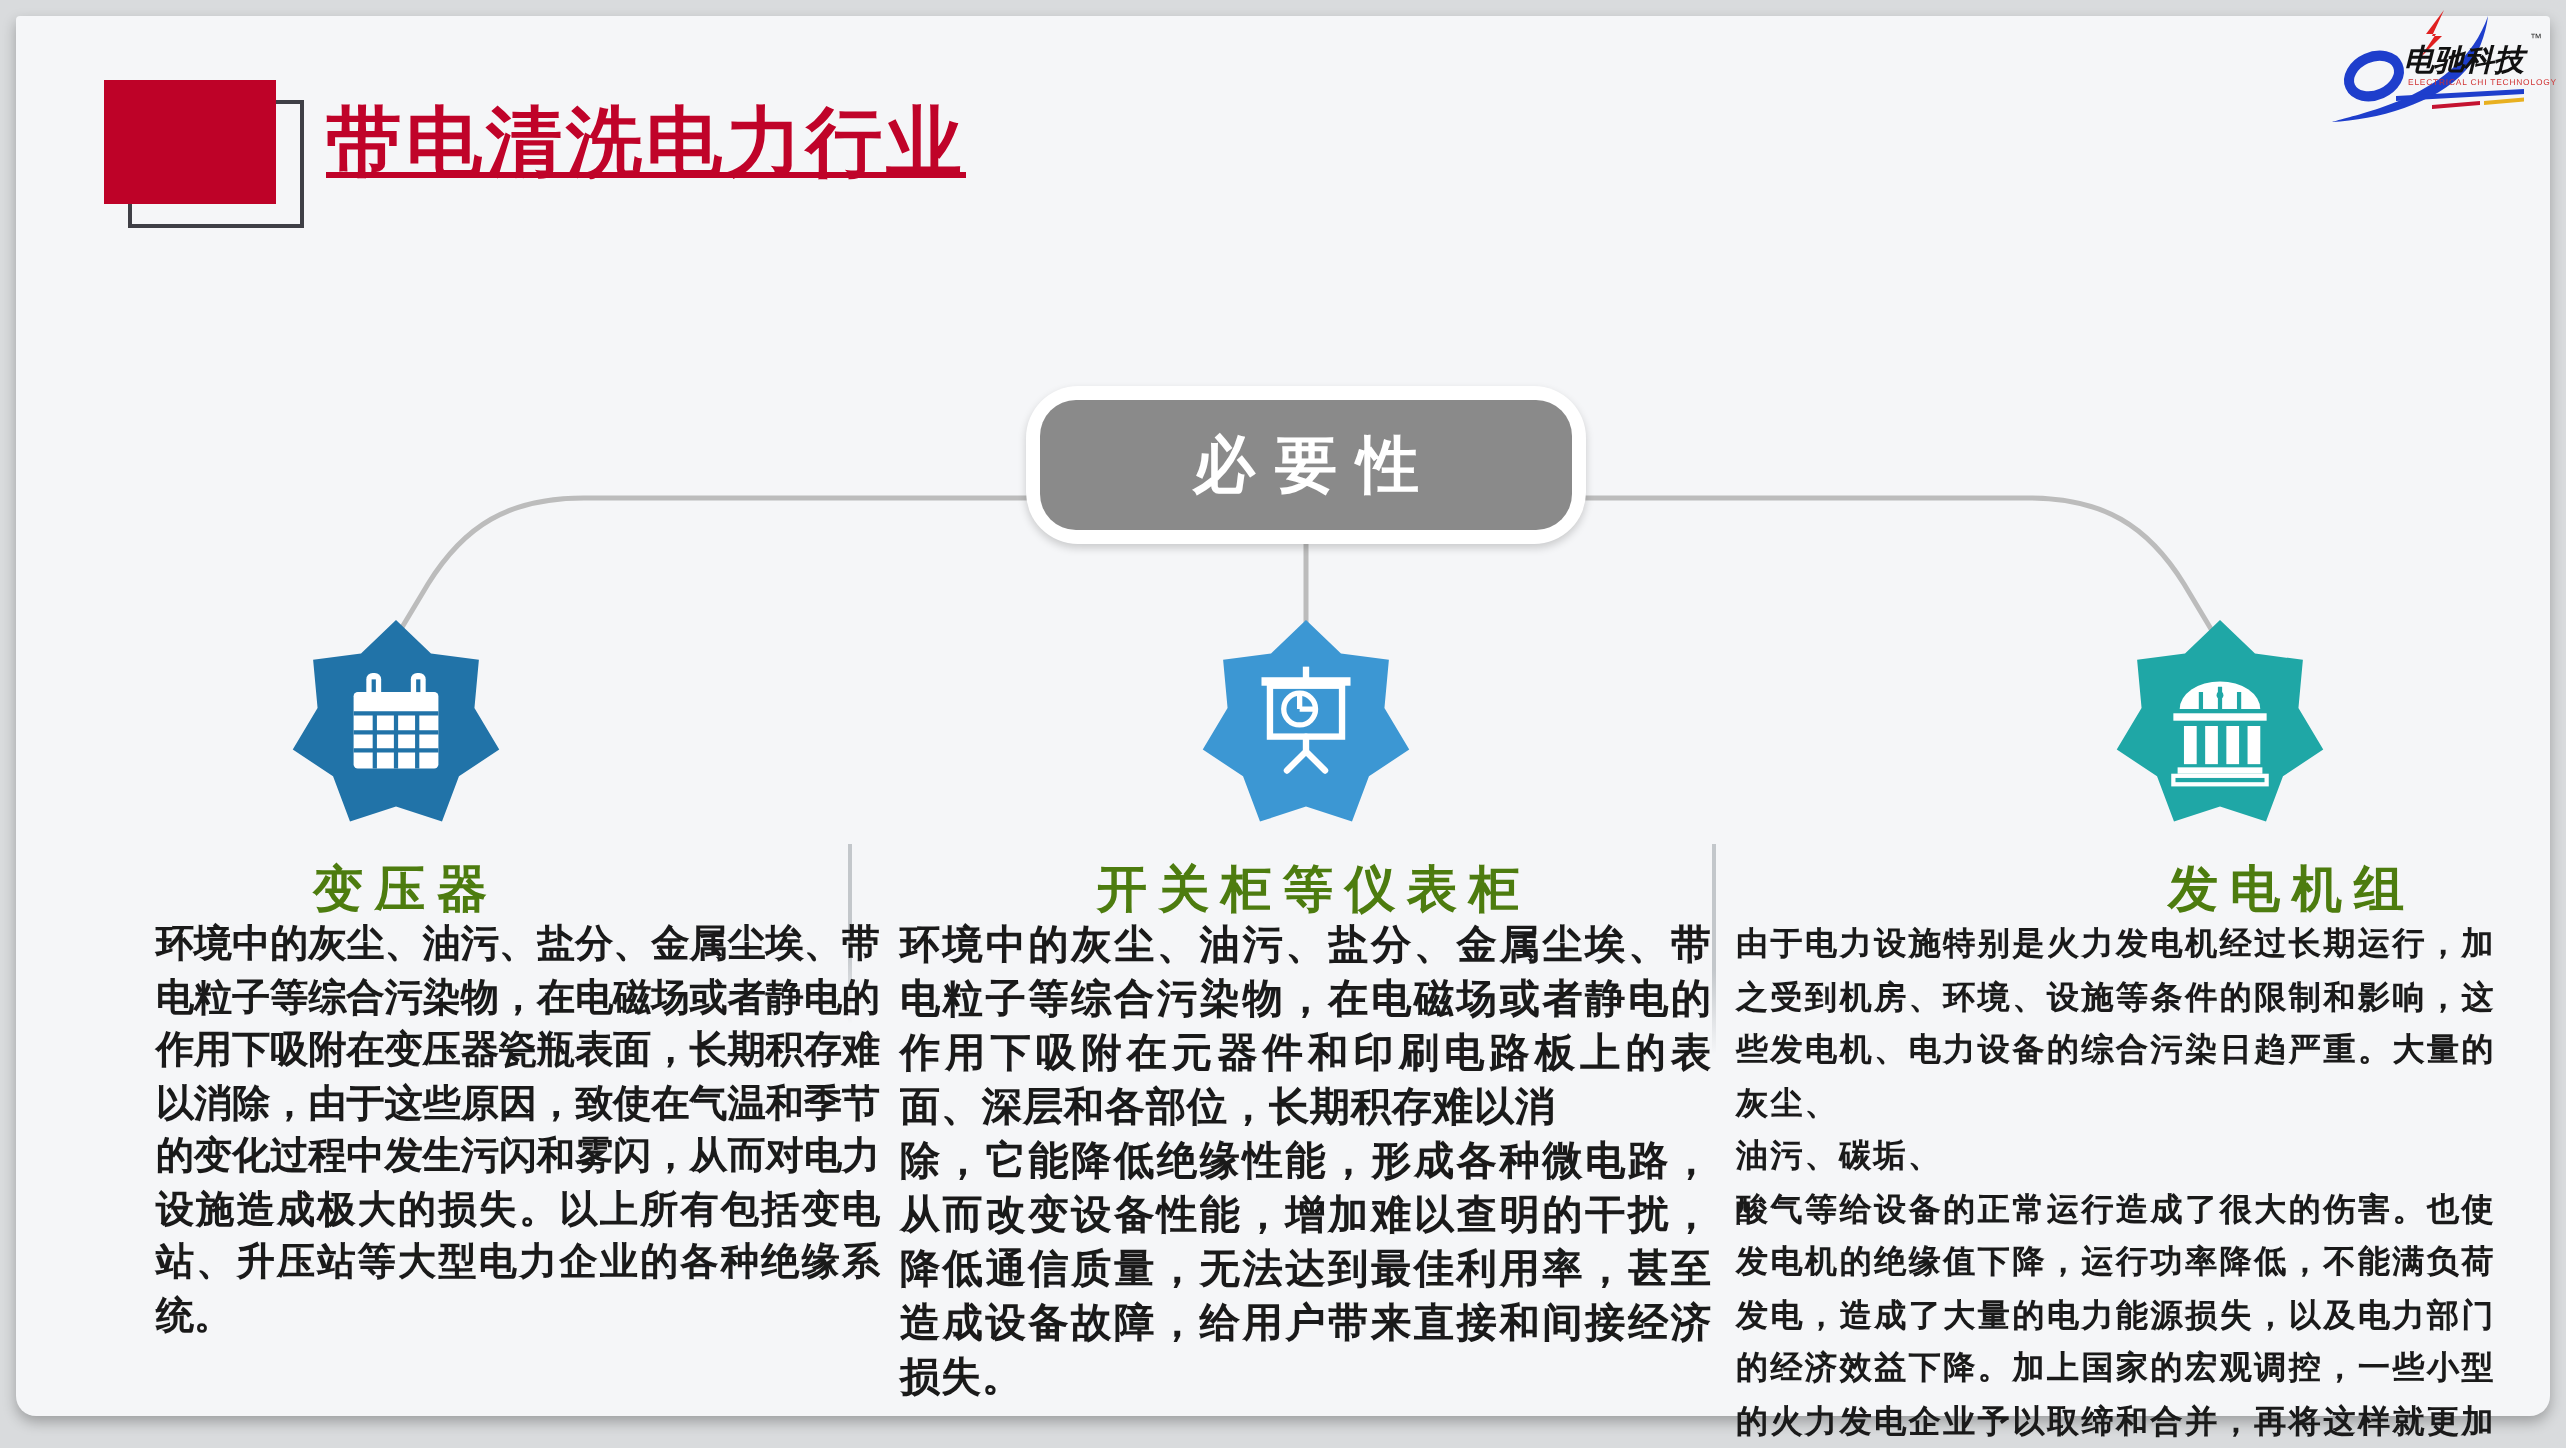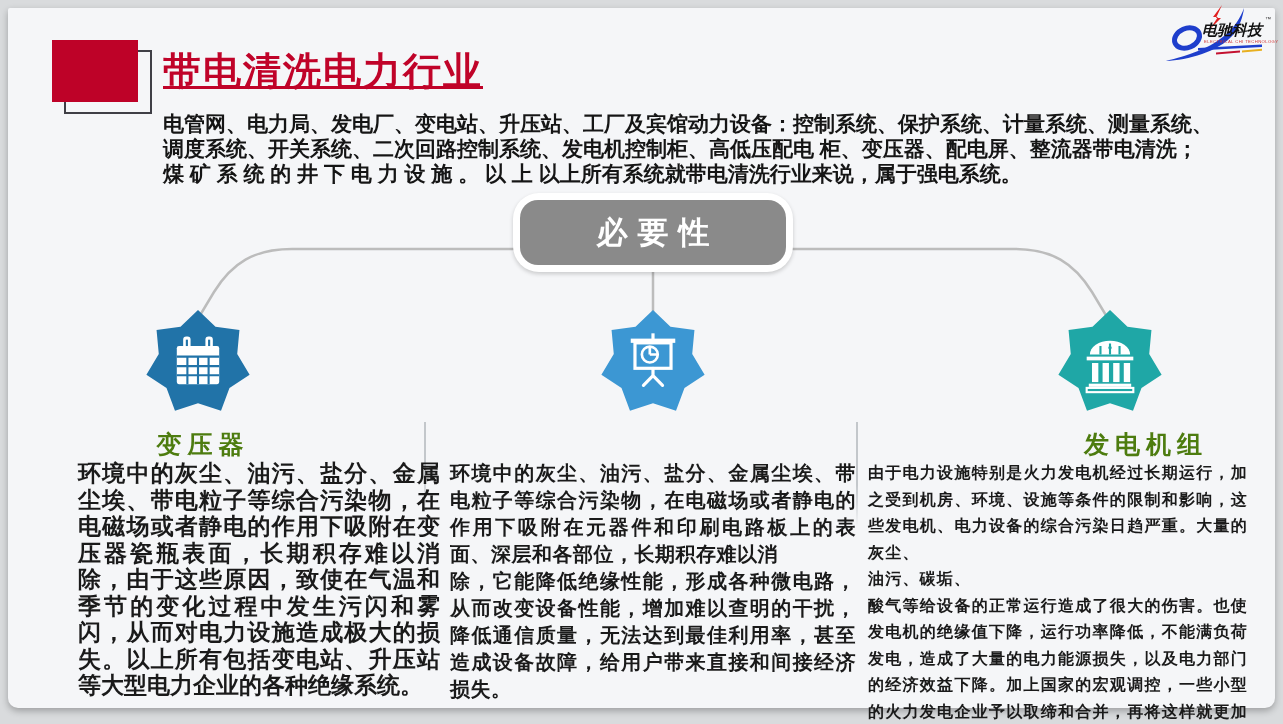--- a/index.html
+++ b/index.html
@@ -37,41 +37,36 @@
   .col-title{top:420px;font-size:25px;font-weight:bold;color:#4d7c0f;letter-spacing:6px;text-align:center;text-indent:6px;}
   .ct-1{left:92px;width:200px;}
   .ct-2{left:496px;width:300px;}
   .ct-3{left:985px;width:300px;}
   
   .divider{width:2px;background:linear-gradient(#c3c7cb,#c3c7cb 60%,rgba(195,199,203,0));}
   .dv-1{left:416px;top:414px;height:90px;}
   .dv-2{left:848px;top:414px;height:105px;}
   
   .col-body{color:#1a1a1a;font-weight:bold;white-space:pre-line;text-align:justify;}
-  .cb-1{left:70px;top:452px;width:362px;font-size:23px;line-height:26.5px;}
+  .cb-1{left:70px;top:452px;width:362px;font-size:19px;line-height:26.5px;}
   .cb-2{left:442px;top:452px;width:406px;font-size:20px;line-height:27px;letter-spacing:.5px;}
   .cb-3{left:860px;top:452px;width:380px;font-size:16px;line-height:26.5px;letter-spacing:1.2px;}
   
   .logo{left:1150px;top:-4px;width:122px;height:60px;}
 </style>
 </head>
 <body>
 
 <div class="slide">
 
   <div class="abs sq-outline"></div>
   <div class="abs sq-fill"></div>
 
   <div class="abs page-title">带电清洗电力行业</div>
 
-  <div class="abs intro">
-    <div>电管网、电力局、发电厂、变电站、升压站、工厂及宾馆动力设备：控制系统、保护系统、计量系统、测量系统、</div>
-    <div>调度系统、开关系统、二次回路控制系统、发电机控制柜、高低压配电 柜、变压器、配电屏、整流器带电清洗；</div>
-    <div>煤 矿 系 统 的 井 下 电 力 设 施 。 以 上 以上所有系统就带电清洗行业来说，属于强电系统。</div>
-  </div>
 
   <svg class="abs connectors" viewBox="0 0 1267 700">
     <path d="M517,241 H284 C246,241 224,255 206,284 L191,309" fill="none" stroke="#bcbcbc" stroke-width="2.5" stroke-linecap="round"></path>
     <path d="M645,259 V309" fill="none" stroke="#bcbcbc" stroke-width="2.5" stroke-linecap="round"></path>
     <path d="M759,241 H1006 C1044,241 1066,255 1084,284 L1099,309" fill="none" stroke="#bcbcbc" stroke-width="2.5" stroke-linecap="round"></path>
   </svg>
 
   <div class="abs nec-outer">
     <div class="abs nec-inner">
       <span class="nec-label">必要性</span>
@@ -112,20 +107,21 @@
       <rect x="33" y="50" width="6" height="18" fill="#ffffff"></rect>
       <rect x="43" y="50" width="6" height="18" fill="#ffffff"></rect>
       <rect x="53" y="50" width="6" height="18" fill="#ffffff"></rect>
       <rect x="63" y="50" width="6" height="18" fill="#ffffff"></rect>
       <rect x="30" y="69.5" width="40" height="3" fill="#ffffff"></rect>
       <rect x="28" y="73.5" width="44" height="4" fill="none" stroke="#ffffff" stroke-width="2"></rect>
     </g>
   </svg>
 
   <div class="abs col-title ct-1">变压器</div>
+  <div class="abs col-title ct-2">开关柜等仪表柜</div>
   <div class="abs col-title ct-3">发电机组</div>
 
   <div class="abs divider dv-1"></div>
   <div class="abs divider dv-2"></div>
 
   <div class="abs col-body cb-1">环境中的灰尘、油污、盐分、金属尘埃、带电粒子等综合污染物，在电磁场或者静电的作用下吸附在变压器瓷瓶表面，长期积存难以消除，由于这些原因，致使在气温和季节的变化过程中发生污闪和雾闪，从而对电力设施造成极大的损失。以上所有包括变电站、升压站等大型电力企业的各种绝缘系统。</div>
   <div class="abs col-body cb-2">环境中的灰尘、油污、盐分、金属尘埃、带电粒子等综合污染物，在电磁场或者静电的作用下吸附在元器件和印刷电路板上的表面、深层和各部位，长期积存难以消
 除，它能降低绝缘性能，形成各种微电路，从而改变设备性能，增加难以查明的干扰，降低通信质量，无法达到最佳利用率，甚至造成设备故障，给用户带来直接和间接经济损失。</div>
   <div class="abs col-body cb-3">由于电力设施特别是火力发电机经过长期运行，加之受到机房、环境、设施等条件的限制和影响，这些发电机、电力设备的综合污染日趋严重。大量的灰尘、
 油污、碳垢、

